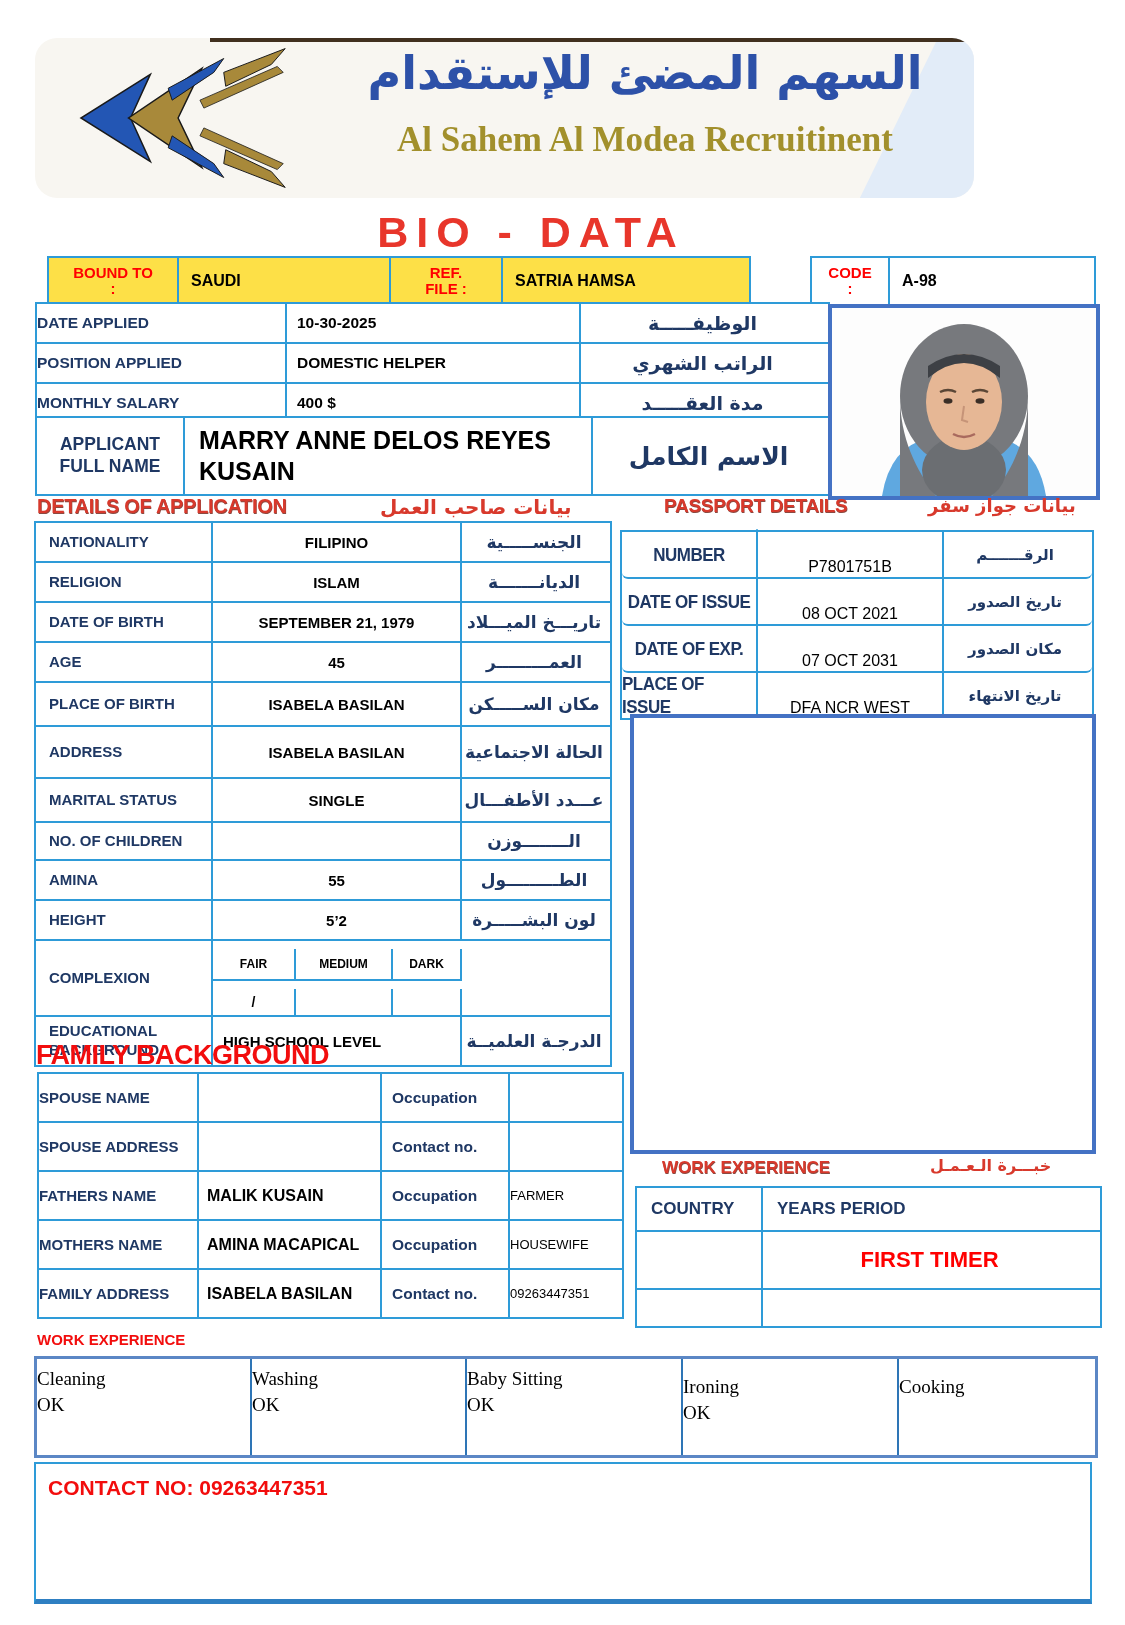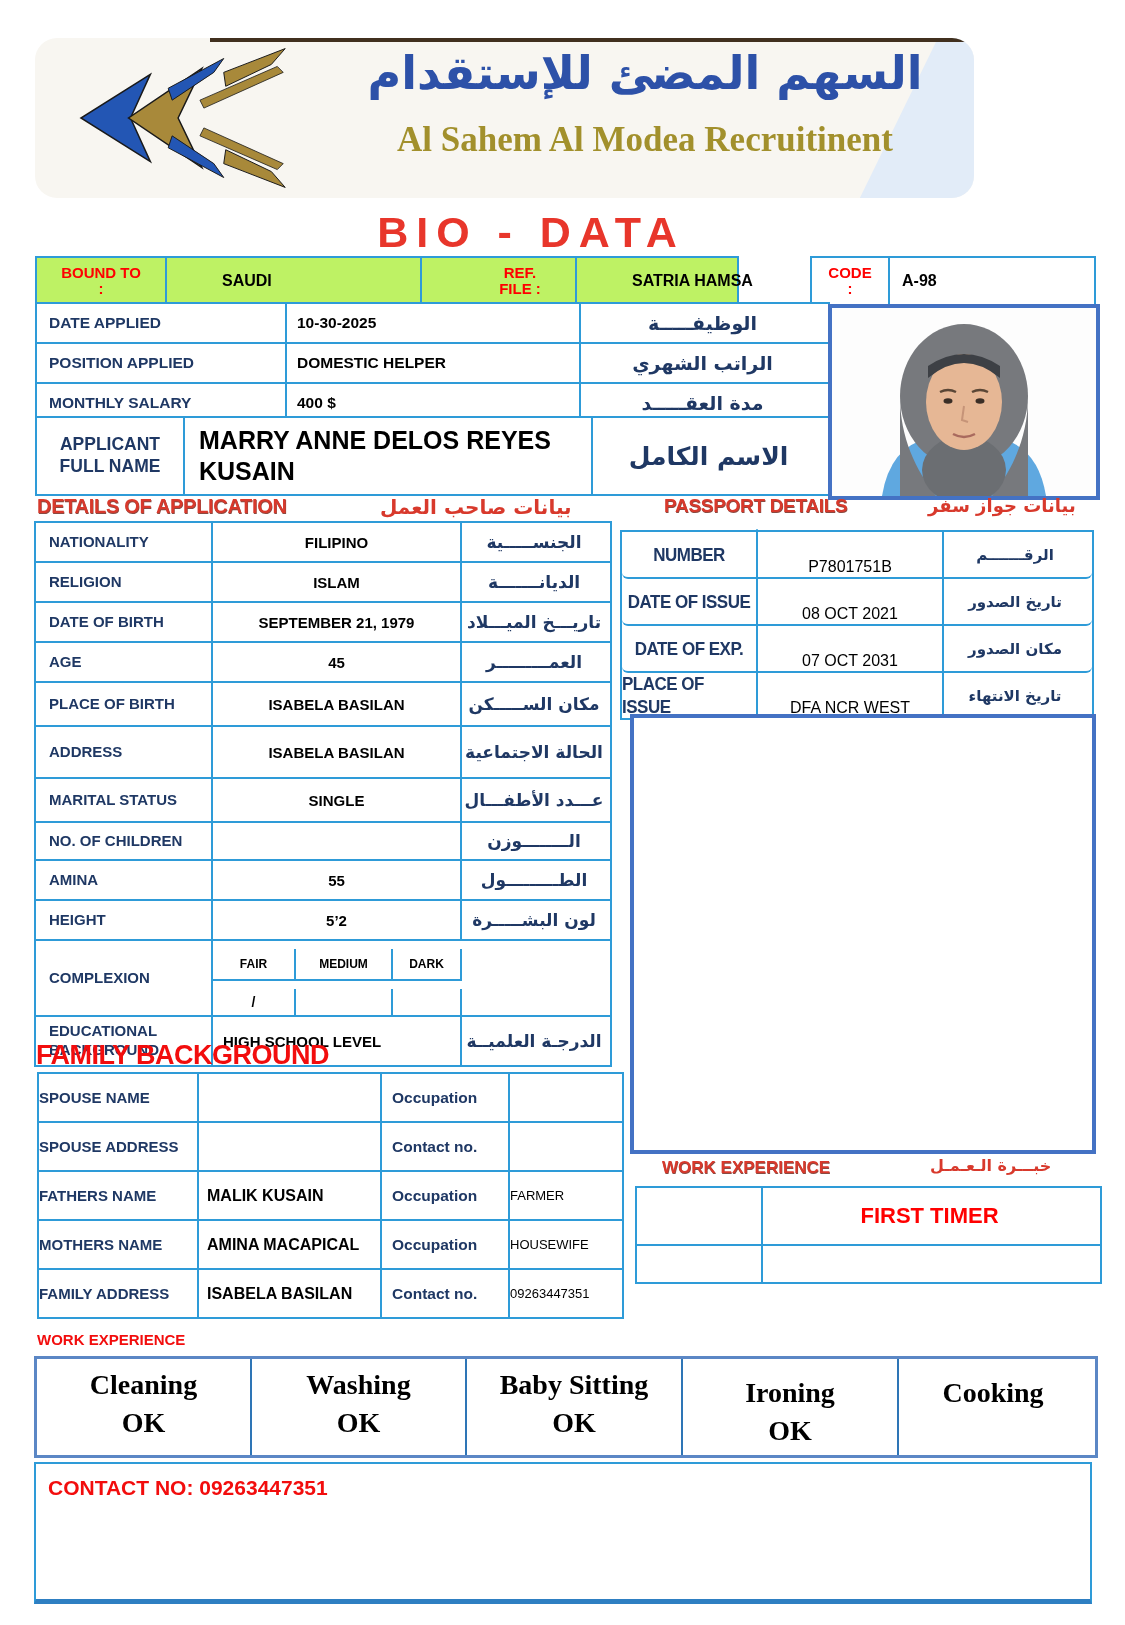--- a/index.html
+++ b/index.html
@@ -25,29 +25,29 @@
   
   .cell { display:flex; align-items:center; box-sizing:border-box; overflow:hidden; }
   .br { border-right:2px solid #2e9bd8; }
   .red-label { color:#ff0000; font-weight:bold; font-size:15px; justify-content:center;
     text-align:center; white-space:pre-line; line-height:1.1; }
   .black-val { color:#000; font-weight:bold; font-size:16px; padding-left:12px; }
   .navy { color:#1f3864; font-weight:bold; }
   .ar { direction:rtl; font-family:"DejaVu Sans", sans-serif; color:#1f3864; font-weight:bold;
     justify-content:center; }
   
-  .row1-left { position:absolute; left:35px; top:256px; width:700px; height:46px;
-    display:grid; grid-template-columns:130px 212px 112px 246px; border:2px solid #2e9bd8; background:#bef264;gap:43px; }
+  .row1-left { position:absolute; left:47px; top:256px; width:700px; height:46px;
+    display:grid; grid-template-columns:130px 212px 112px 246px; border:2px solid #2e9bd8; background:#fde047; }
   .row1-right { position:absolute; left:810px; top:256px; width:282px; height:46px;
     display:grid; grid-template-columns:78px 204px; border:2px solid #2e9bd8; background:#fff; }
   
   .app-table { position:absolute; left:35px; top:302px; width:791px; border:2px solid #2e9bd8; background:#fff; }
   .app-row { display:grid; grid-template-columns:250px 294px 243px; height:38px; border-bottom:2px solid #2e9bd8; }
   .app-row:last-child { border-bottom:none; }
-  .app-row .lbl { font-size:15.5px; padding-left:12px; }
+  .app-row .lbl { font-size:15.5px; }
   .app-row .val { font-size:15.5px; font-weight:bold; padding-left:10px; }
   .app-row .ar  { font-size:19px; }
   .fullname-row { position:absolute; left:35px; top:416px; width:791px; height:76px;
     display:grid; grid-template-columns:148px 408px 231px; border:2px solid #2e9bd8; background:#fff; }
   .fullname-row .lbl { font-size:17.5px; justify-content:center; text-align:center; line-height:1.25; }
   .fullname-row .val { font-size:25px; font-weight:bold; padding-left:14px; line-height:1.25; }
   .fullname-row .ar  { font-size:25px; }
   
   .photo-box { position:absolute; left:828px; top:304px; width:272px; height:196px;
     border:4px solid #4472c4; background:#fff; box-sizing:border-box; }
@@ -96,22 +96,22 @@
   .f-row:last-child { border-bottom:none; }
   .f-row .lbl { font-size:15px; }
   .f-row .val { font-size:16px; font-weight:bold; color:#000; padding-left:8px; }
   .f-row .lbl2 { font-size:15.5px; padding-left:10px; }
   .f-row .val2 { font-size:13px; color:#000; }
   
   .we-bottom { position:absolute; left:37px; top:1331px; font-size:15px; font-weight:800; color:#f20d0d; }
   .skills-table { position:absolute; left:34px; top:1356px; width:1058px; height:96px;
     display:grid; grid-template-columns:215px 215px 216px 216px 188px;
     border:3px solid #5b87c5; background:#fff; box-sizing:content-box; }
-  .skill-cell { box-sizing:border-box; border-right:2px solid #2e75b6; text-align:center;
-    font-family:"Liberation Serif", serif; font-weight:bold; font-size:28px; padding-top:7px; line-height:1.35; }
+  .skill-cell { box-sizing:border-box; border-right:2px solid #2e75b6; text-align:left;
+    font-family:"Liberation Serif", serif; font-weight:normal; font-size:19px; padding-top:7px; line-height:1.35; }
   .skill-cell:last-child { border-right:none; }
   .skill-cell:nth-child(4), .skill-cell:nth-child(5) { padding-top:15px; }
   
   .contact-box { position:absolute; left:34px; top:1462px; width:1058px; height:142px;
     border:2px solid #2e9bd8; border-bottom:5px solid #2e7fc2; background:#fff;
     box-sizing:border-box; padding:12px 0 0 12px; }
   .contact-text { color:#f20d0d; font-weight:800; font-size:21px; }
 </style>
 </head>
 <body>
@@ -290,20 +290,24 @@
       <div class="cell val br">DFA NCR WEST</div>
       <div class="cell ar">تاريخ الانتهاء</div>
     </div>
   </div>
 
   <div class="empty-box"></div>
 
   <div class="we-right-title">WORK EXPERIENCE</div>
   <div class="we-right-ar">خبـــرة الـعـمـل</div>
   <div class="country-table">
+    <div class="c-row" style="height:42px">
+      <div class="cell lbl navy br">COUNTRY</div>
+      <div class="cell lbl navy">YEARS PERIOD</div>
+    </div>
     <div class="c-row" style="height:56px">
       <div class="cell br"></div>
       <div class="cell first-timer">FIRST TIMER</div>
     </div>
     <div class="c-row" style="height:36px">
       <div class="cell br"></div>
       <div class="cell"></div>
     </div>
   </div>
 

